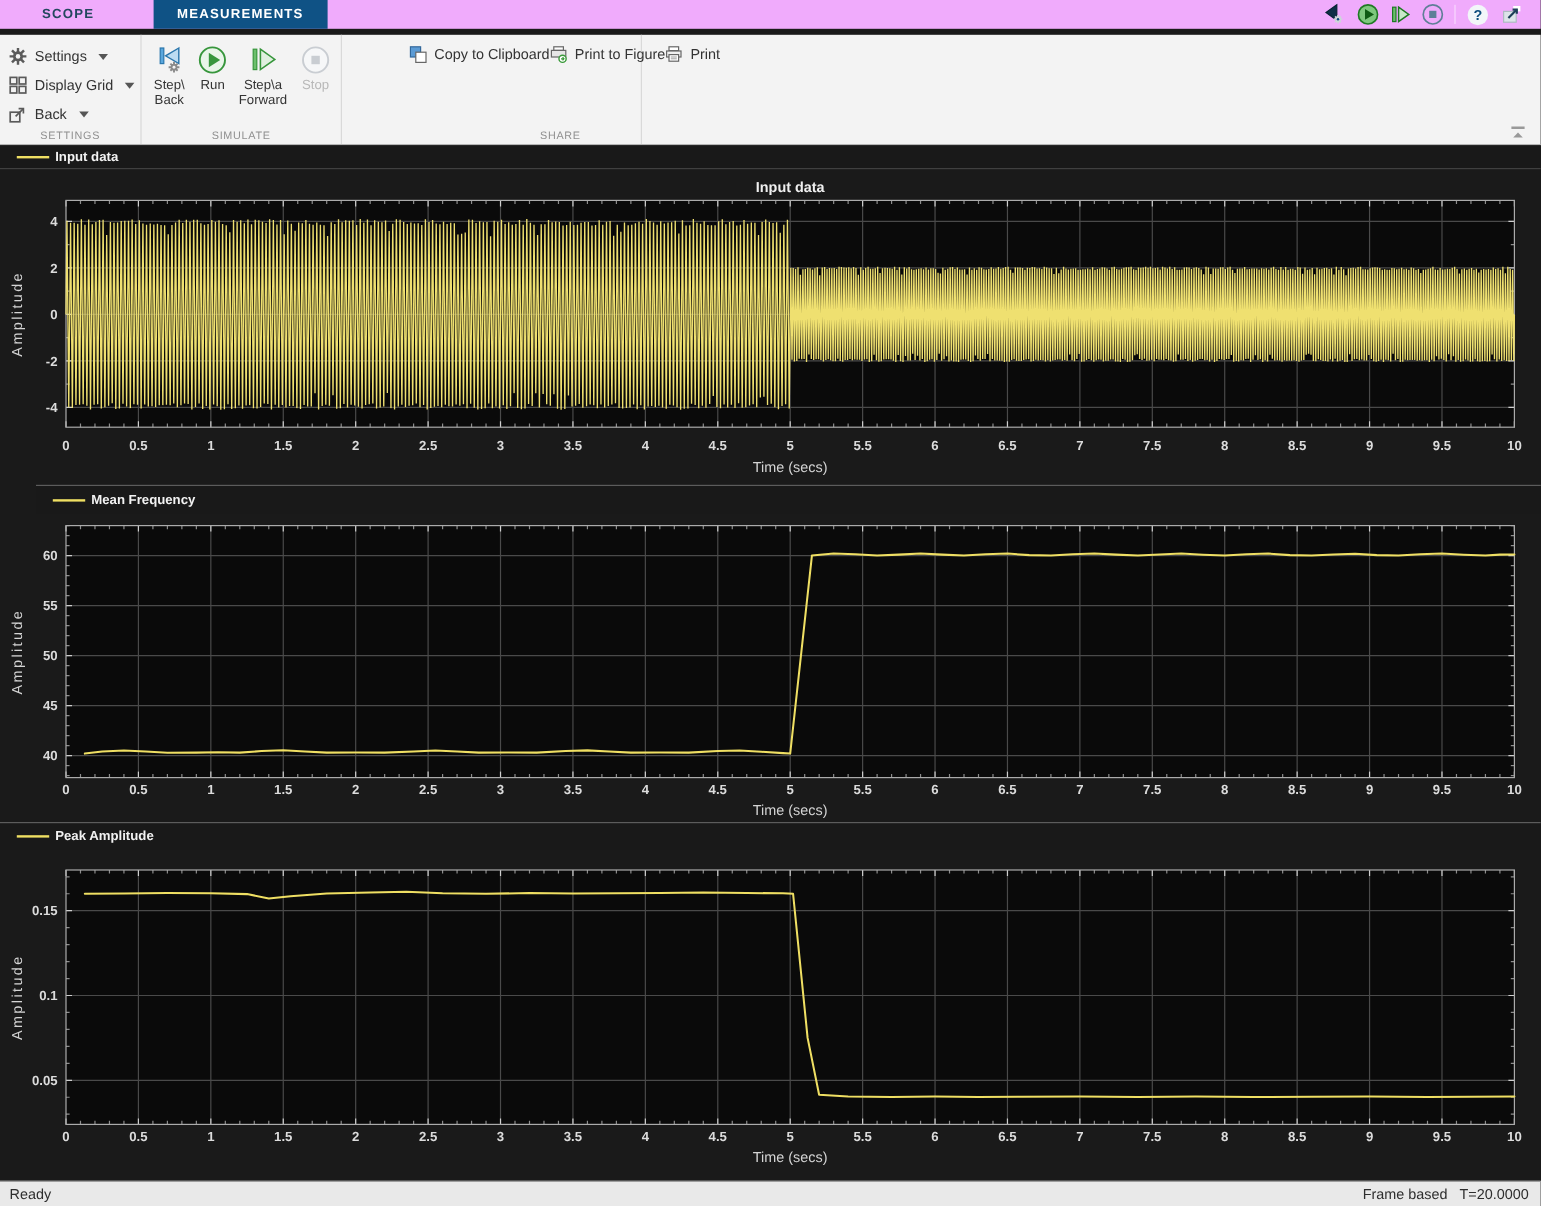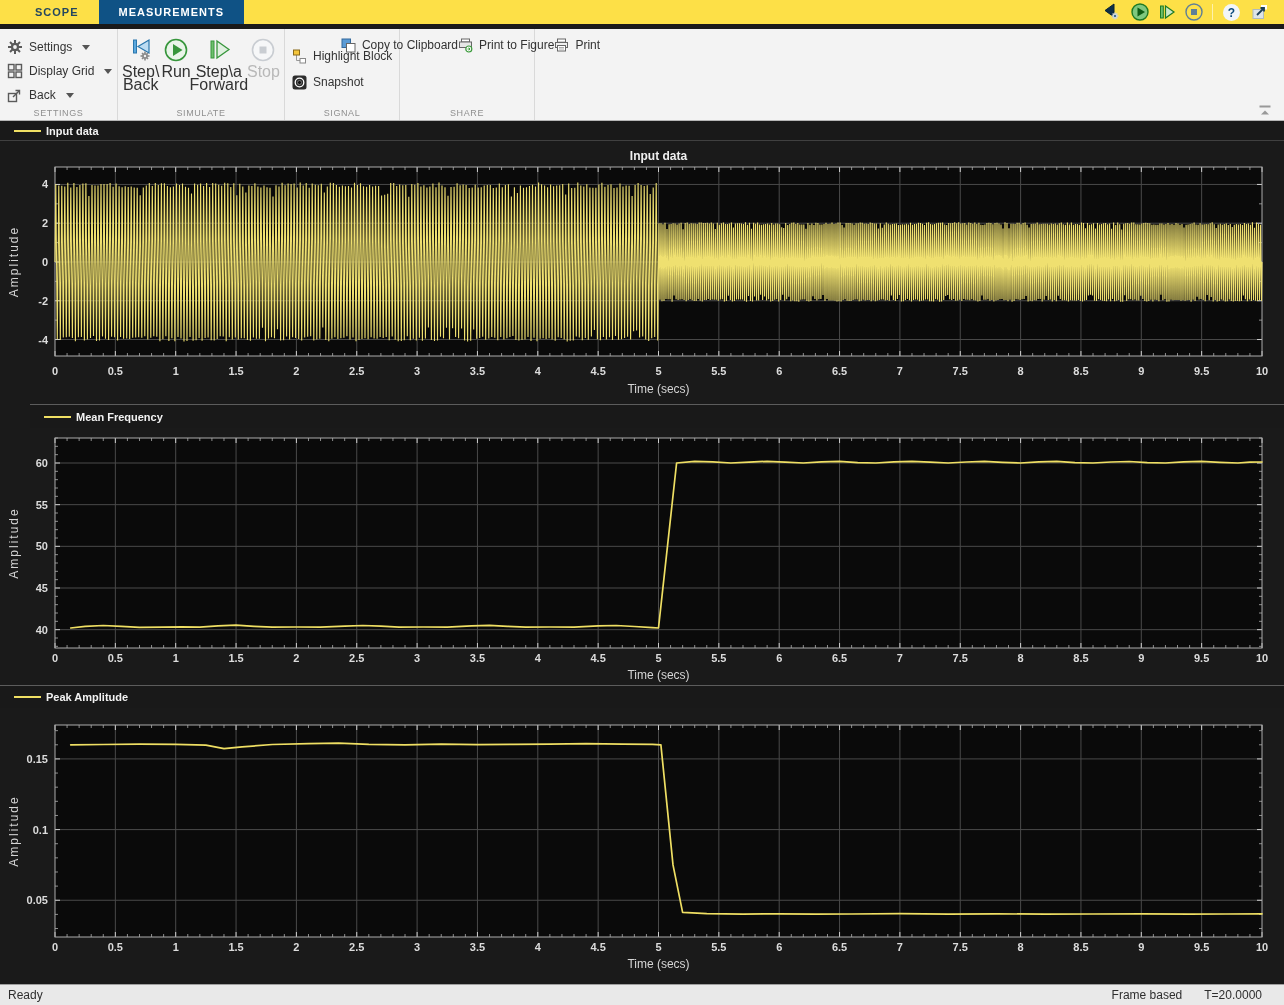--- a/index.html
+++ b/index.html
@@ -1,21 +1,21 @@
 <!DOCTYPE html>
 <html><head>
 <meta charset="utf-8">
 <style>
   html,body{margin:0;padding:0;}
   body{width:1284px;height:1005px;position:relative;overflow:hidden;
        background:#1a1a1a;font-family:"Liberation Sans",sans-serif;}
 
   
-  .tabbar{position:absolute;left:0;top:0;width:100%;height:24px;background:#fde047;
-          display:flex;align-items:center;}
+  .tabbar{position:absolute;left:0;top:0;width:100%;height:24px;background:#f0abfc;
+          display:flex;align-items:center;gap:29px;}
   .tab{height:100%;display:flex;align-items:center;padding:0 20px;
        font-size:11px;font-weight:bold;letter-spacing:1px;cursor:default;}
   .tab.inactive{color:#24475f;margin-left:15px;}
   .tab.active{color:#fff;background:#0f5285;text-align:right;}
   .titlebar-icons{margin-left:auto;display:flex;align-items:center;gap:9px;padding-right:14px;}
   .tb-btn{display:flex;align-items:center;justify-content:center;}
   .tb-sep{width:1px;height:16px;background:rgba(255,255,255,.55);}
 
   
   .toolbar{position:absolute;top:29px;left:0;width:100%;height:92px;background:#f3f3f3;
@@ -27,21 +27,21 @@
   #grp-share{left:400px;width:135px;}
   .grp-label{position:absolute;bottom:2px;left:0;right:0;text-align:center;
              font-size:9px;color:#8f8f8f;letter-spacing:.6px;}
   .vrows{display:flex;flex-direction:column;padding:6px 0 0 7px;}
   .vrow{display:flex;align-items:center;gap:6px;height:24px;font-size:12px;color:#333;cursor:default;background:none;border:none;padding:0;text-align:left;font-family:inherit;}
   .vrow .lbl{white-space:nowrap;}
   .caret{width:0;height:0;border-left:4px solid transparent;border-right:4px solid transparent;
          border-top:5px solid #555;margin-left:4px;}
   .sim-row{display:flex;height:100%;padding:5px 2px 14px 4px;box-sizing:border-box;}
   .sim-btn{display:flex;flex-direction:column;align-items:center;justify-content:flex-start;
-           padding:3px 0 0 0;font-size:16px;line-height:13px;color:#333;background:none;border:none;
+           padding:3px 0 0 0;font-size:11px;line-height:13px;color:#333;background:none;border:none;
            font-family:inherit;cursor:default;}
   .sim-btn svg{margin-bottom:2px;}
   .sim-btn.disabled{color:#b8b8b8;}
   .sig-rows{display:flex;flex-direction:column;padding:14px 0 0 7px;}
   .sig-rows .vrow{height:26px;}
   .share-rows{display:flex;flex-direction:row;padding:4px 0 0 7px;justify-content:center;}
   .collapse-btn{position:absolute;right:12px;bottom:1px;background:none;border:none;padding:0;cursor:default;}
 
   
   .content-bg{position:absolute;left:0;top:121px;width:100%;height:863px;background:#1a1a1a;}
@@ -60,21 +60,21 @@
   .plot .tk{font-size:11px;font-weight:bold;fill:#dcdcdc;}
   .plot .ttl{font-size:12px;font-weight:600;fill:#efefef;}
   .plot .axl{font-size:12px;fill:#d4d4d4;}
   .plot .ayl{font-size:12px;fill:#d4d4d4;letter-spacing:2px;}
 
   
   .statusbar{position:absolute;left:0;bottom:0;width:100%;height:21px;background:#e9e9e9;
              border-top:1px solid #9e9e9e;box-sizing:border-box;display:flex;align-items:center;
              font-size:12px;color:#2e2e2e;}
   .status-left{padding-left:8px;}
-  .status-right{margin-left:auto;display:flex;gap:22px;padding-right:22px;}
+  .status-right{margin-left:auto;display:flex;gap:10px;padding-right:10px;}
 </style>
 </head>
 <body>
 
 <div class="tabbar">
   <div class="tab inactive">SCOPE</div>
   <div class="tab active">MEASUREMENTS</div>
 
   <div class="titlebar-icons">
     <span class="tb-btn">
@@ -206,41 +206,20 @@
         <svg width="26" height="26" viewBox="0 0 26 26">
           <circle cx="13" cy="13" r="10.5" fill="#f6f7f8" stroke="#c9cdd2" stroke-width="1.6"></circle>
           <rect x="9.5" y="9.5" width="7" height="7" fill="#c9cdd2"></rect>
         </svg>
         <span>Stop</span>
       </button>
     </div>
     <div class="grp-label">SIMULATE</div>
   </div>
 
-  <div class="tgroup" id="grp-signal">
-    <div class="sig-rows">
-      <button class="vrow">
-        <svg width="15" height="15" viewBox="0 0 15 15">
-          <polyline points="4.5,6 4.5,11.5 8,11.5" fill="none" stroke="#999999" stroke-width="1"></polyline>
-          <rect x="1.5" y="1" width="6" height="5" fill="#f5c63c" stroke="#8a6a1a" stroke-width="1"></rect>
-          <rect x="8" y="9.5" width="5.5" height="4.5" fill="#ffffff" stroke="#888888" stroke-width="1"></rect>
-        </svg>
-        <span class="lbl">Highlight Block</span>
-      </button>
-      <button class="vrow">
-        <svg width="15" height="15" viewBox="0 0 15 15">
-          <rect x="0.5" y="0.5" width="14" height="14" rx="2.5" fill="#2d2d2d"></rect>
-          <circle cx="7.5" cy="7.5" r="4.3" fill="none" stroke="#ffffff" stroke-width="1.3"></circle>
-          <circle cx="7.5" cy="7.5" r="2" fill="#111111" stroke="#888888" stroke-width="0.8"></circle>
-        </svg>
-        <span class="lbl">Snapshot</span>
-      </button>
-    </div>
-    <div class="grp-label">SIGNAL</div>
-  </div>
 
   <div class="tgroup" id="grp-share">
     <div class="share-rows">
       <button class="vrow">
         <svg width="15" height="15" viewBox="0 0 15 15">
           <rect x="1" y="1" width="8.5" height="8.5" fill="#5b9bd5" stroke="#33689b" stroke-width="1"></rect>
           <rect x="5.5" y="5.5" width="8.5" height="8.5" fill="#ffffff" stroke="#666666" stroke-width="1"></rect>
         </svg>
         <span class="lbl">Copy to Clipboard</span>
       </button>

